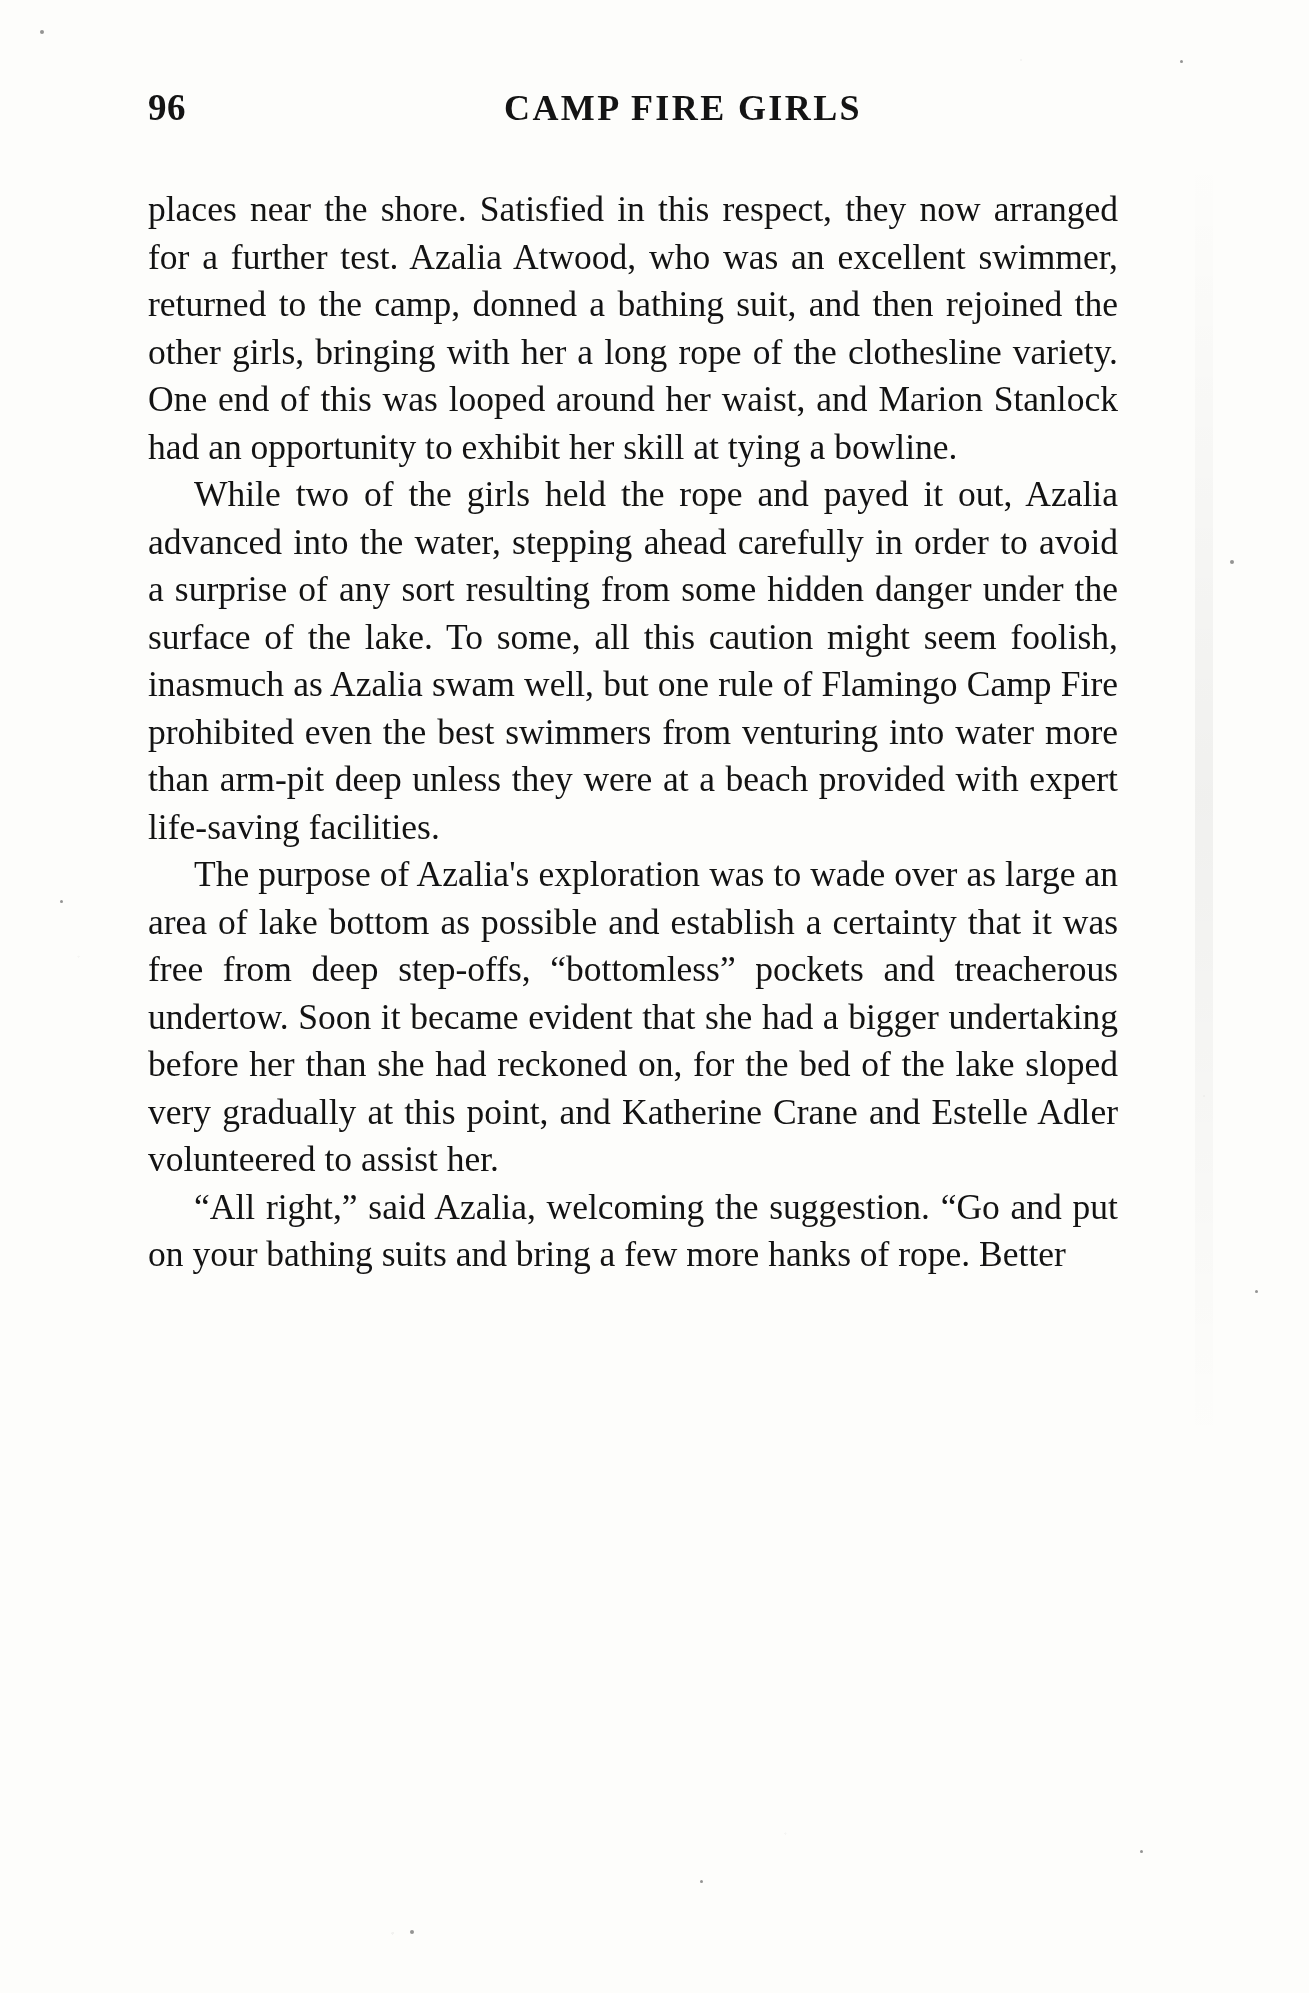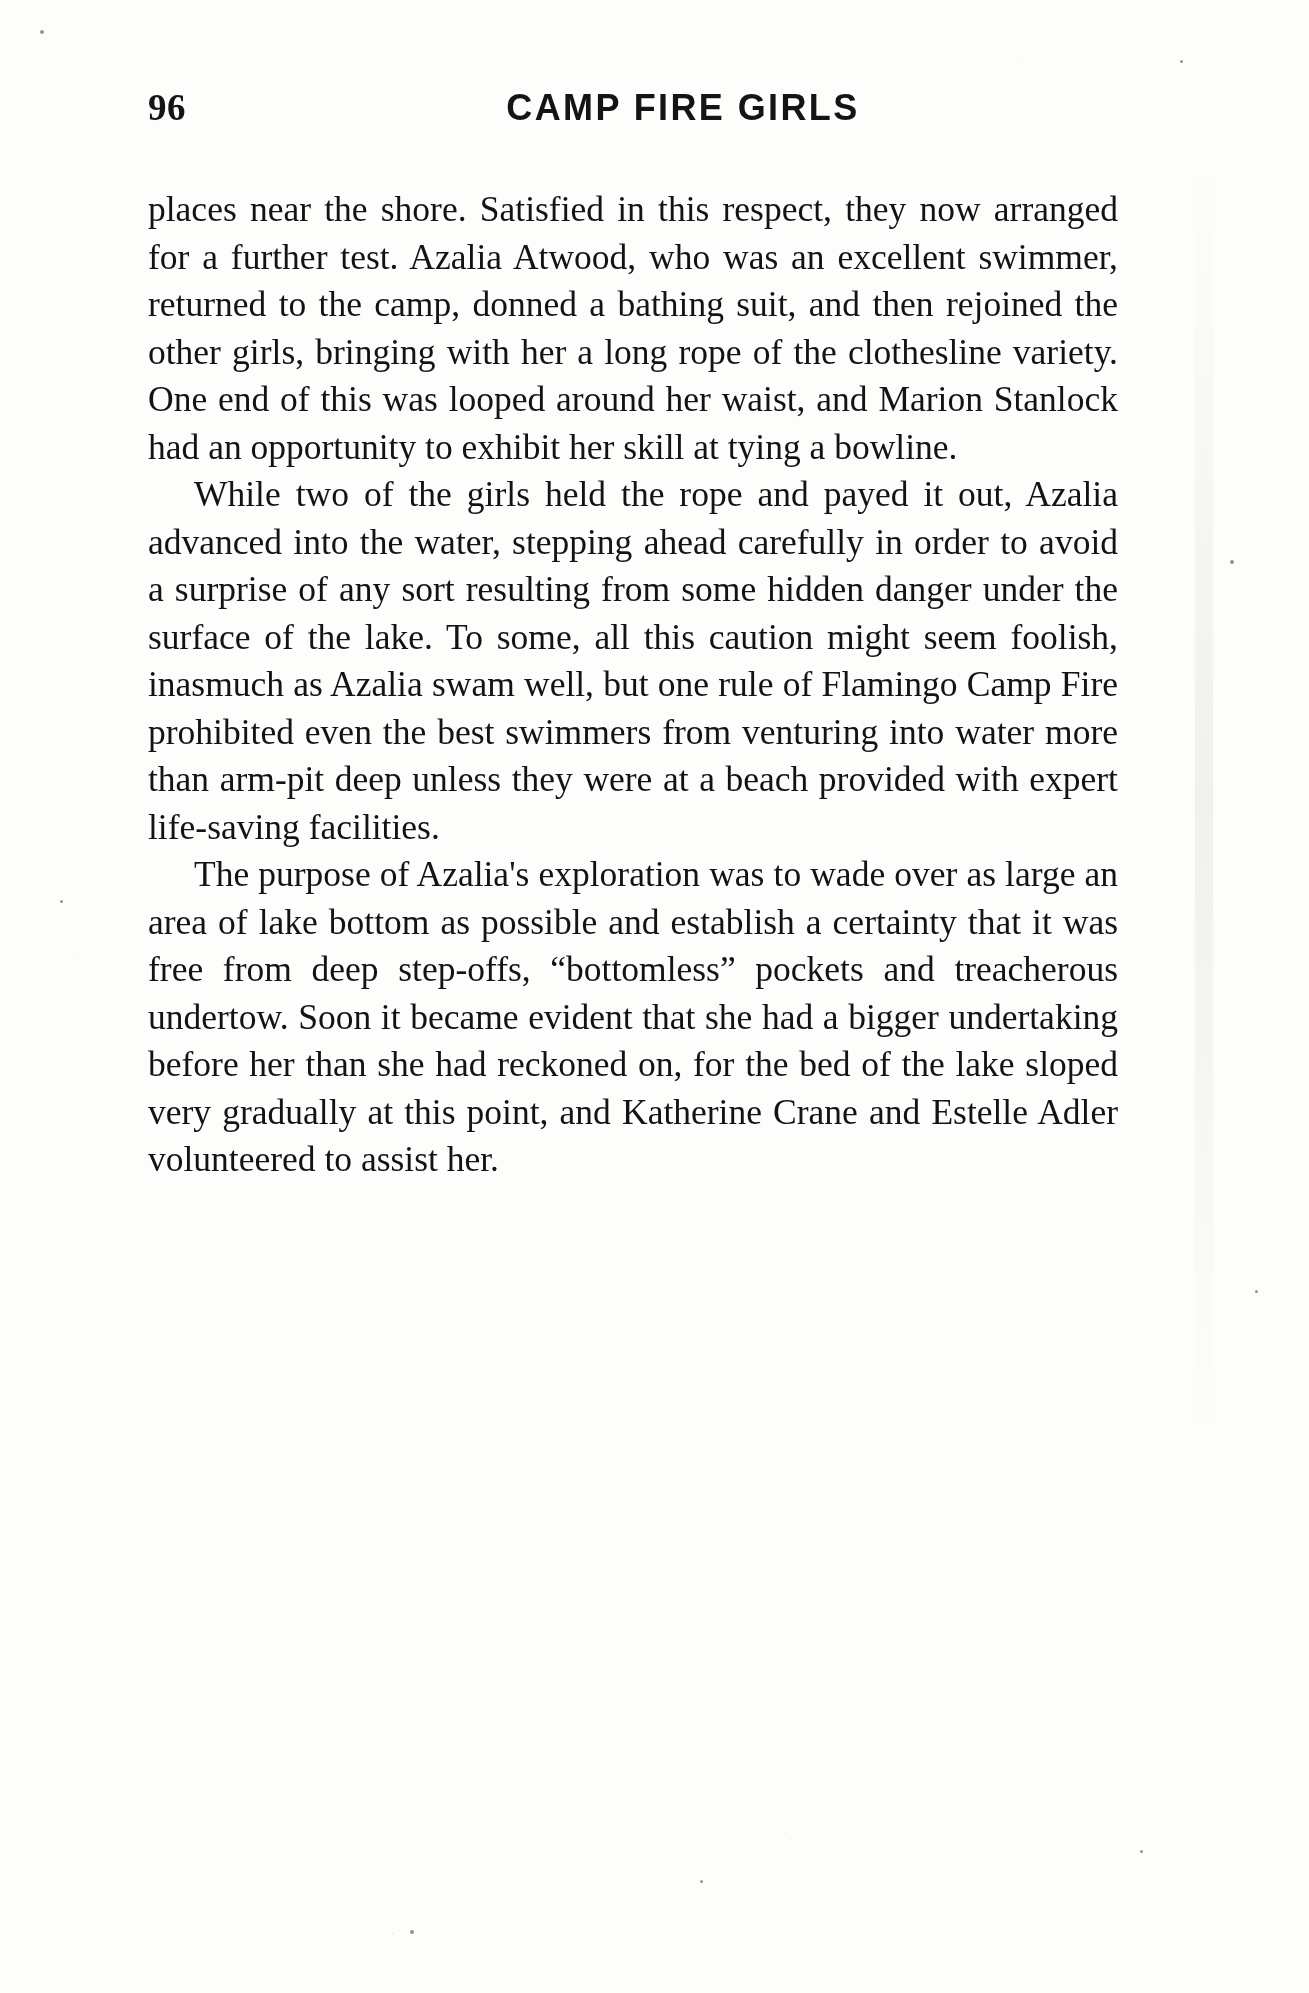--- a/index.html
+++ b/index.html
@@ -52,21 +52,21 @@
     font-weight: 700;
     font-size: 37px;
     letter-spacing: 0.5px;
     color: #141414;
     width: 120px;
     flex: 0 0 auto;
   }
   .running-head {
     flex: 1 1 auto;
     text-align: center;
-    font-family: Liberation Sans, sans-serif;
+    font-family: Liberation Serif, serif;
     font-weight: 700;
     font-size: 36px;
     letter-spacing: 2.4px;
     color: #141414;
     margin-right: 90px;
     white-space: nowrap;
   }
   .body-text {
     width: 970px;
     font-size: 35.5px;
@@ -109,20 +109,21 @@
 
     <div class="header-row">
       <div class="folio">96</div>
       <div class="running-head">CAMP FIRE GIRLS</div>
     </div>
 
     <div class="body-text">
       <p class="first">places near the shore. Satisfied in this respect, they now arranged for a further test. Azalia Atwood, who was an excellent swimmer, returned to the camp, donned a bathing suit, and then rejoined the other girls, bringing with her a long rope of the clothesline variety. One end of this was looped around her waist, and Marion Stanlock had an opportunity to exhibit her skill at tying a bowline.</p>
       <p>While two of the girls held the rope and payed it out, Azalia advanced into the water, stepping ahead carefully in order to avoid a surprise of any sort resulting from some hidden danger under the surface of the lake. To some, all this caution might seem foolish, inasmuch as Azalia swam well, but one rule of Flamingo Camp Fire prohibited even the best swimmers from venturing into water more than arm-pit deep unless they were at a beach provided with expert life-saving facilities.</p>
       <p>The purpose of Azalia's exploration was to wade over as large an area of lake bottom as possible and establish a certainty that it was free from deep step-offs, “bottomless” pockets and treacherous undertow. Soon it became evident that she had a bigger undertaking before her than she had reckoned on, for the bed of the lake sloped very gradually at this point, and Katherine Crane and Estelle Adler volunteered to assist her.</p>
+      <p>“All right,” said Azalia, welcoming the suggestion. “Go and put on your bathing suits and bring a few more hanks of rope. Better</p>
     </div>
 
   </div>
 
   <div class="right-smudge"></div>
 
   <div class="speck" style="left:40px;  top:30px;  width:4px; height:4px;"></div>
   <div class="speck" style="left:1180px;top:60px;  width:3px; height:3px;"></div>
   <div class="speck" style="left:1230px;top:560px; width:4px; height:4px;"></div>
   <div class="speck" style="left:60px;  top:900px; width:3px; height:3px;"></div>

